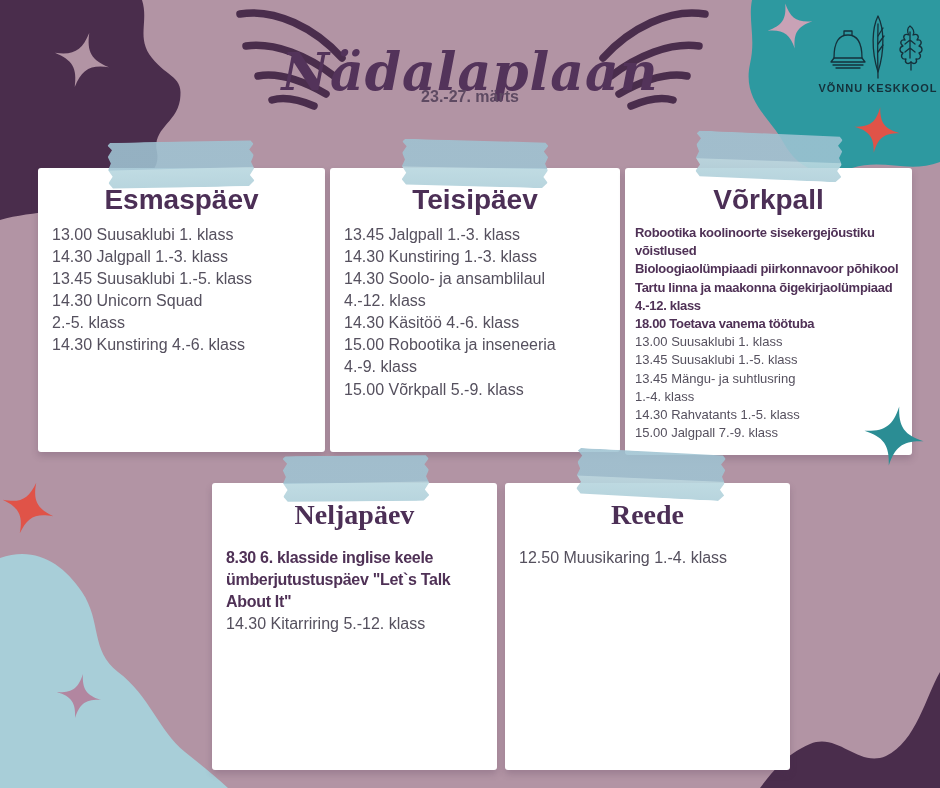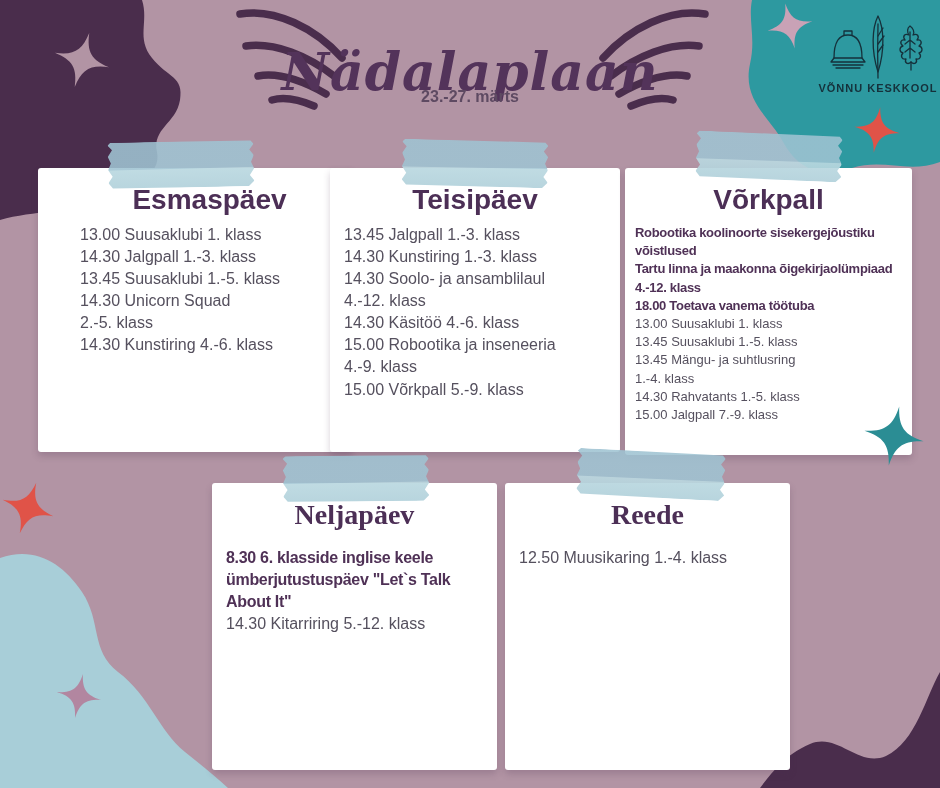--- a/index.html
+++ b/index.html
@@ -54,21 +54,21 @@
   .logo-name{
     margin-top:2px;font-size:11px;font-weight:700;letter-spacing:1px;
     color:var(--logo-ink);white-space:nowrap;
   }
 
   .card{
     position:absolute;background:var(--card-white);z-index:2;
     border-radius:3px;overflow:hidden;
     box-shadow:0 4px 7px rgba(74,45,76,0.22);
   }
-  .card-1{left:38px;top:168px;width:287px;height:284px;padding-left:28px;}
+  .card-1{left:38px;top:168px;width:287px;height:284px;}
   .card-2{left:330px;top:168px;width:290px;height:284px;}
   .card-3{left:625px;top:168px;width:287px;height:287px;}
   .card-4{left:212px;top:483px;width:285px;height:287px;}
   .card-5{left:505px;top:483px;width:285px;height:287px;}
 
   .day-title{
     margin:16px 10px 8px 10px;text-align:center;
     font-size:28px;font-weight:700;color:var(--heading-purple);
   }
   .card-4 .day-title,.card-5 .day-title{margin-bottom:16px;font-family:Liberation Serif, serif;}
@@ -183,20 +183,21 @@
         <div class="entry">4.-9. klass</div>
         <div class="entry">15.00 Võrkpall 5.-9. klass</div>
       </div>
   </section>
 
   <section class="card card-3">
     <h2 class="day-title">Võrkpall</h2>
     <div class="entries">
         <div class="entry bold">Robootika koolinoorte sisekergejõustiku</div>
         <div class="entry bold">võistlused</div>
+        <div class="entry bold">Bioloogiaolümpiaadi piirkonnavoor põhikool</div>
         <div class="entry bold">Tartu linna ja maakonna õigekirjaolümpiaad</div>
         <div class="entry bold">4.-12. klass</div>
         <div class="entry bold">18.00 Toetava vanema töötuba</div>
         <div class="entry">13.00 Suusaklubi 1. klass</div>
         <div class="entry">13.45 Suusaklubi 1.-5. klass</div>
         <div class="entry">13.45 Mängu- ja suhtlusring</div>
         <div class="entry">1.-4. klass</div>
         <div class="entry">14.30 Rahvatants 1.-5. klass</div>
         <div class="entry">15.00 Jalgpall 7.-9. klass</div>
       </div>

